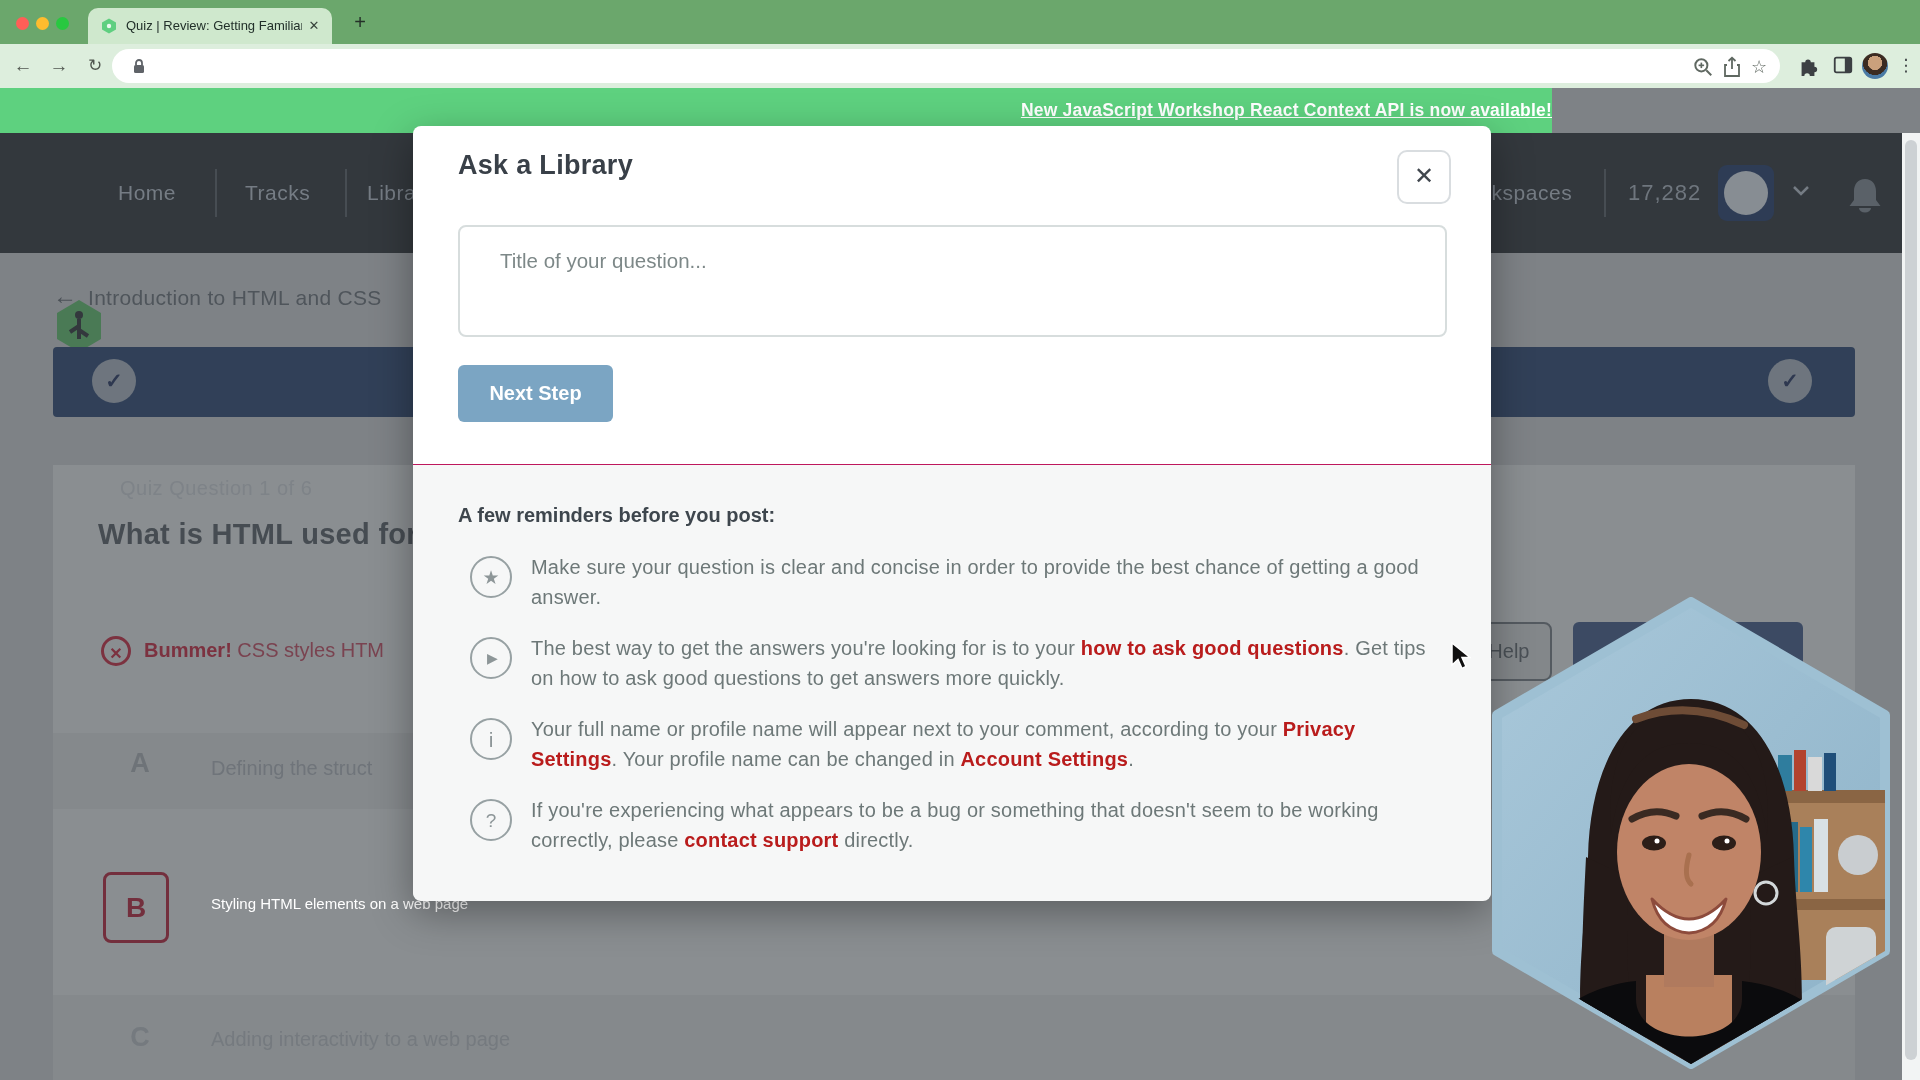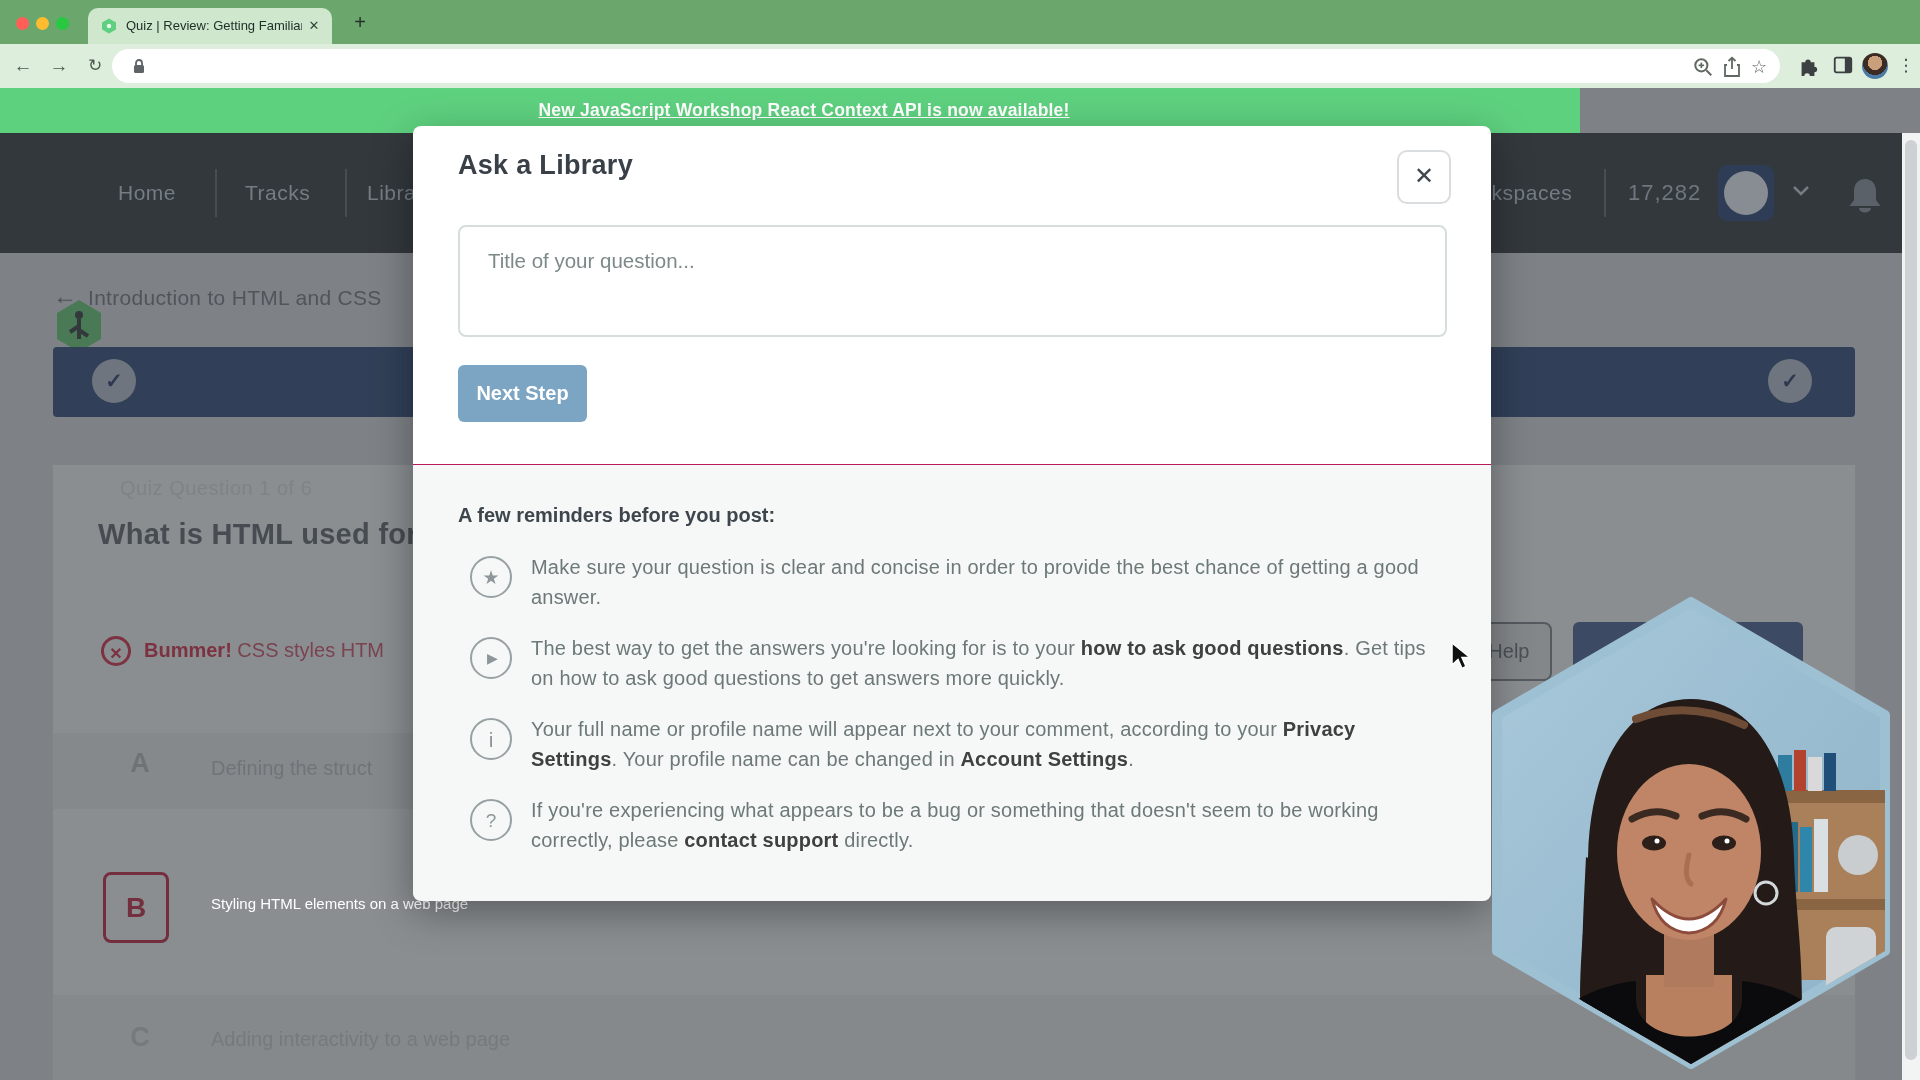--- a/index.html
+++ b/index.html
@@ -36,21 +36,21 @@
   #urltext .path{color:#3c4043;}
   .pillicon{position:absolute;top:7px;width:22px;height:22px;color:#5f6861;}
   #zoom-icon{right:66px;} #share-icon{right:37px;} #star-icon{right:10px;font-size:18px;line-height:22px;text-align:center;color:#5f6861;}
   .chromeicon{position:absolute;top:10px;color:#3c4043;}
   #puzzle-icon{left:1797px;} #panel-icon{left:1832px;}
   #avatar-chrome{left:1862px;top:9px;width:26px;height:26px;border-radius:50%;
     background:radial-gradient(circle at 50% 38%,#caa07c 0 34%,#3b2b22 35% 58%,#4a7aa5 59% 100%);}
   #dots-icon{left:1896px;top:8px;width:20px;height:28px;font-size:17px;line-height:28px;text-align:center;}
 
   
-  #banner{left:0;top:88px;width:1552px;height:45px;background:#5ed17f;text-align:center;padding-left:28px;}
+  #banner{left:0;top:88px;width:1552px;height:45px;background:#5ed17f;text-align:right;}
   #banner-link{display:inline-block;line-height:45px;color:#ffffff;font-weight:bold;
     font-size:17.5px;text-decoration:underline;letter-spacing:.2px;cursor:pointer;}
 
   
   #mainnav{left:0;top:133px;width:1920px;height:120px;background:#33383d;}
   .navitem{position:absolute;top:0;line-height:120px;font-size:21px;color:#757c84;letter-spacing:.5px;}
   #nav-home{left:118px;} #nav-tracks{left:245px;} #nav-library{left:367px;}
   .navdiv{position:absolute;top:36px;width:2px;height:48px;background:#474d53;}
   #navdiv1{left:215px;} #navdiv2{left:345px;} #navdiv3{left:1604px;}
   #nav-workspaces{left:1452px;}
@@ -93,39 +93,39 @@
 
   
   #modal{left:413px;top:126px;width:1078px;height:774px;background:#ffffff;border-radius:8px;
     box-shadow:0 12px 40px rgba(0,0,0,.35);z-index:10;}
   #modal-title{position:absolute;left:45px;top:24px;font-size:27px;font-weight:bold;
     color:#394048;letter-spacing:.3px;}
   #modal-close{position:absolute;left:984px;top:24px;width:54px;height:54px;border:2px solid #d9dde0;
     border-radius:10px;box-sizing:border-box;text-align:center;line-height:48px;font-size:24px;
     color:#41474e;cursor:pointer;}
   #q-title-input{position:absolute;left:45px;top:99px;width:989px;height:112px;border:2px solid #d7dddd;
-    border-radius:8px;box-sizing:border-box;padding:22px 28px;font-family:"Liberation Sans",sans-serif;
+    border-radius:8px;box-sizing:border-box;padding:22px 40px;font-family:"Liberation Sans",sans-serif;
     font-size:20.5px;color:#3c4448;resize:none;outline:none;}
   #q-title-input::placeholder{color:#7d8888;opacity:1;}
-  #next-btn{position:absolute;left:45px;top:239px;width:129px;height:57px;background:#7ba5c3;
+  #next-btn{position:absolute;left:45px;top:239px;width:155px;height:57px;background:#7ba5c3;
     border:none;border-radius:6px;color:#ffffff;font-weight:bold;font-size:20px;
     font-family:"Liberation Sans",sans-serif;cursor:pointer;}
   #rem-section{position:absolute;left:0;top:338px;width:1078px;height:436px;background:#f6f7f7;
     border-top:1px solid #be185d;border-radius:0 0 8px 8px;}
   #rem-heading{position:absolute;left:45px;top:39px;font-size:20px;font-weight:bold;color:#3e464d;}
   #rem-list{position:absolute;left:57px;top:87px;margin:0;padding:0;list-style:none;width:970px;}
   .rem-item{display:flex;align-items:flex-start;margin-bottom:21px;}
   .ricon{flex:0 0 auto;width:42px;height:42px;border:2.5px solid #97a1a3;border-radius:50%;
     box-sizing:border-box;display:flex;align-items:center;justify-content:center;
     color:#8d9698;margin-top:4px;}
   .ricon i{font-style:normal;font-size:19px;line-height:1;}
   .ricon.play i{font-size:14px;padding-left:3px;}
   .ricon.info i{font-size:21px;}
   .rtext{margin:0 0 0 19px;width:905px;font-size:20px;line-height:30px;color:#6d7878;letter-spacing:.2px;}
-  .rtext .seg-b{font-weight:bold;color:#404040;}
+  .rtext .seg-b{font-weight:bold;color:#b91c1c;}
 
   
   #webcam{left:1486px;top:597px;width:410px;height:472px;z-index:50;}
 
   
   #sb-track{left:1902px;top:133px;width:18px;height:947px;background:#f2f4f4;z-index:40;}
   #sb-thumb{position:absolute;left:3px;top:7px;width:12px;height:920px;background:#cdd1d4;border-radius:6px;}
 
   
   #cursor{left:1449px;top:641px;z-index:70;}

